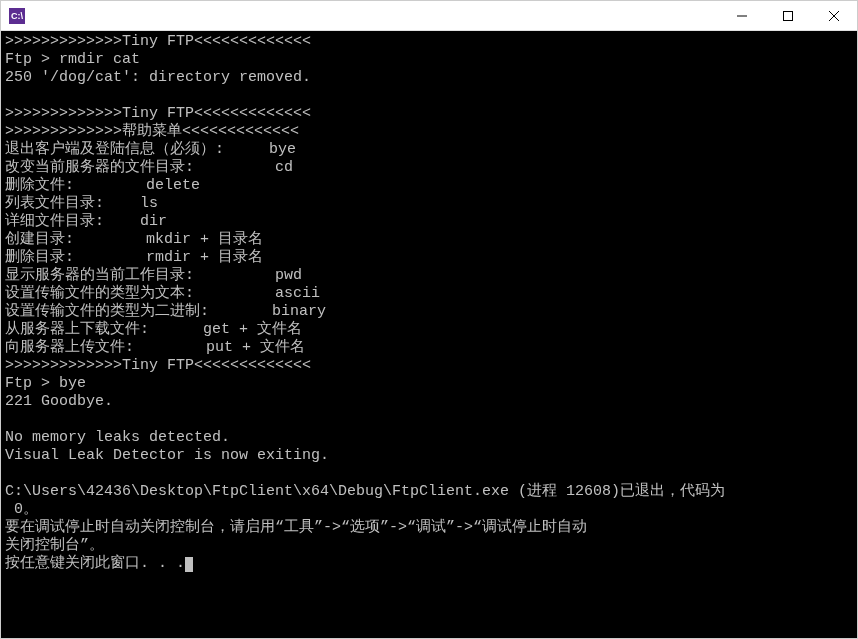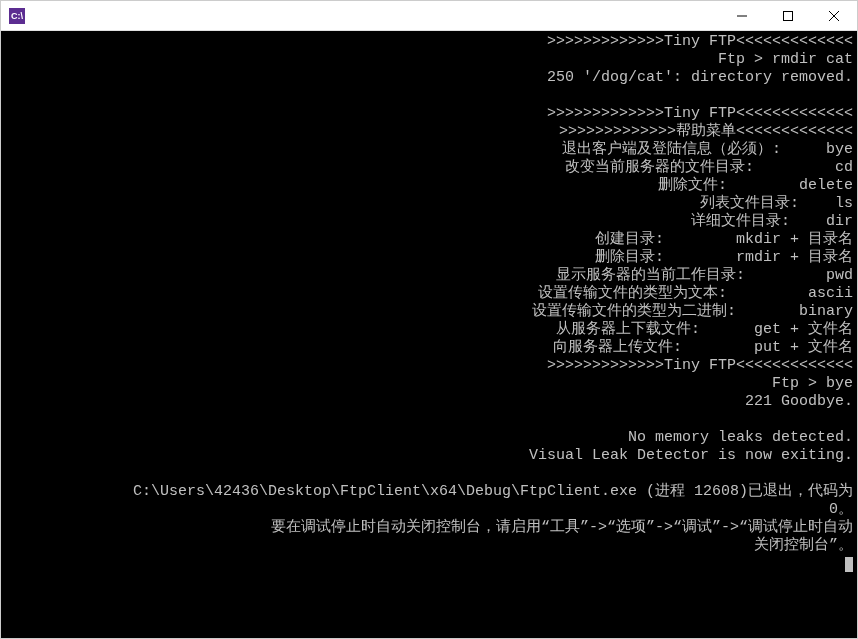--- a/index.html
+++ b/index.html
@@ -52,21 +52,20 @@
       width: 100%;
       height: calc(100% - 30px);
       background: #000000;
       padding: 2px 4px;
       font-family: 'NSimSun', 'SimSun', 'Courier New', monospace;
       font-size: 15px;
       line-height: 18px;
       color: #c0c0c0;
       white-space: pre;
       overflow: hidden;
-      text-align: right;
     }
     .cursor {
       display: inline-block;
       width: 8px;
       height: 15px;
       background: #c0c0c0;
       vertical-align: text-bottom;
     }
   </style>
 </head>
@@ -115,13 +114,13 @@
 Ftp &gt; bye
 221 Goodbye.
 
 No memory leaks detected.
 Visual Leak Detector is now exiting.
 
 C:\Users\42436\Desktop\FtpClient\x64\Debug\FtpClient.exe (进程 12608)已退出，代码为
  0。
 要在调试停止时自动关闭控制台，请启用“工具”-&gt;“选项”-&gt;“调试”-&gt;“调试停止时自动
 关闭控制台”。
-</div><span class="cursor"></span></div>
+</div><span>按任意键关闭此窗口. . .</span><span class="cursor"></span></div>
 
 </body></html>

